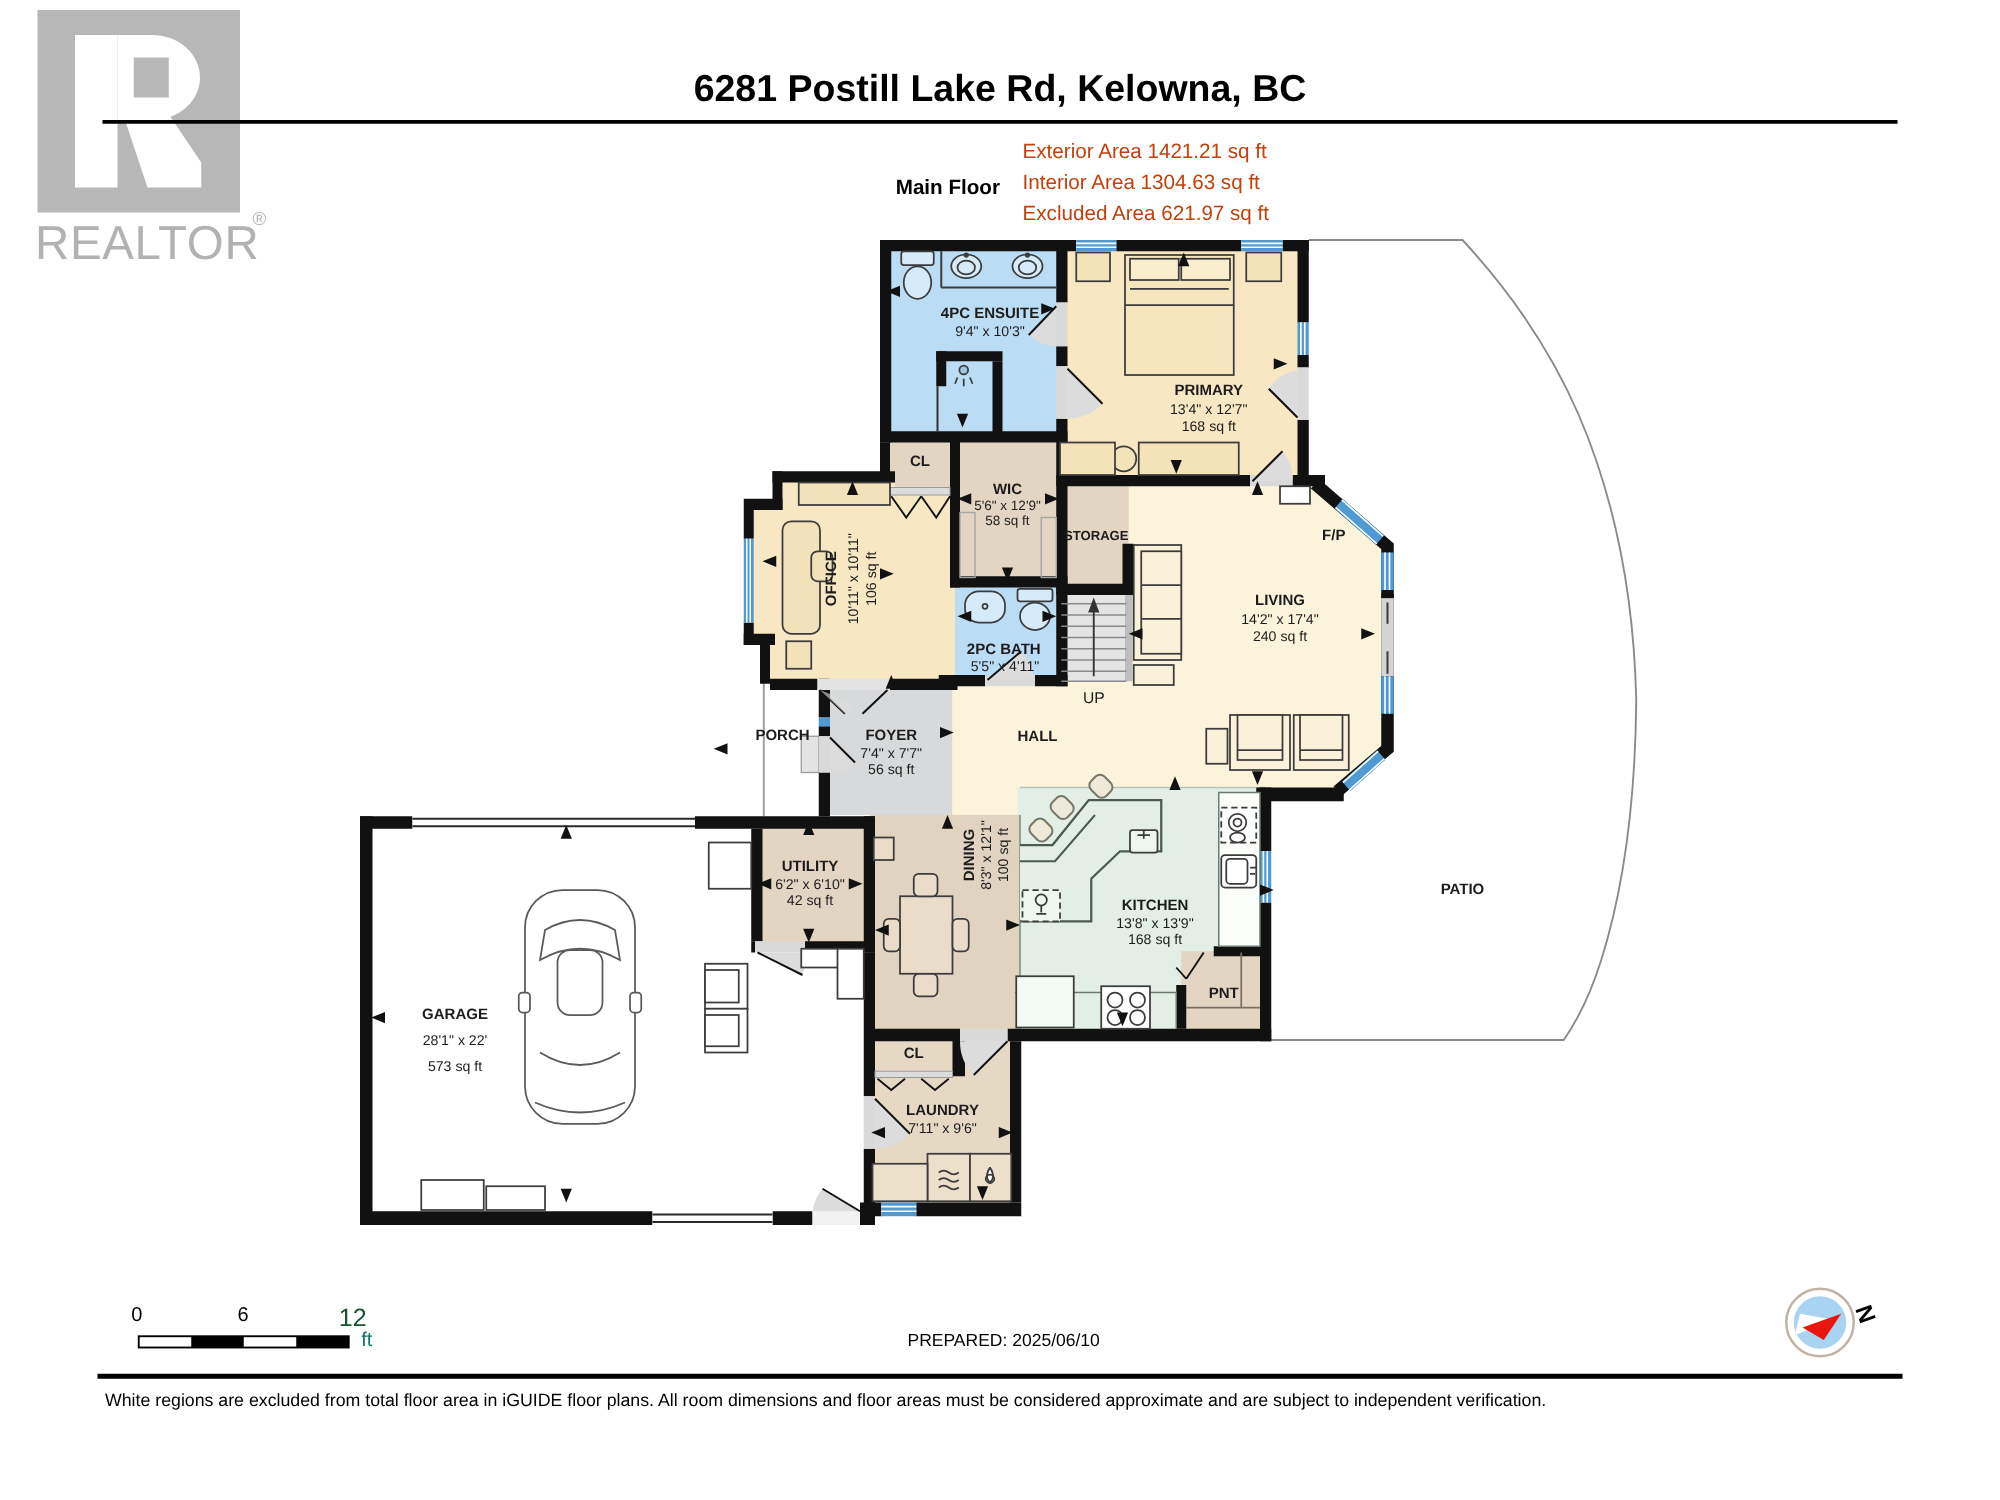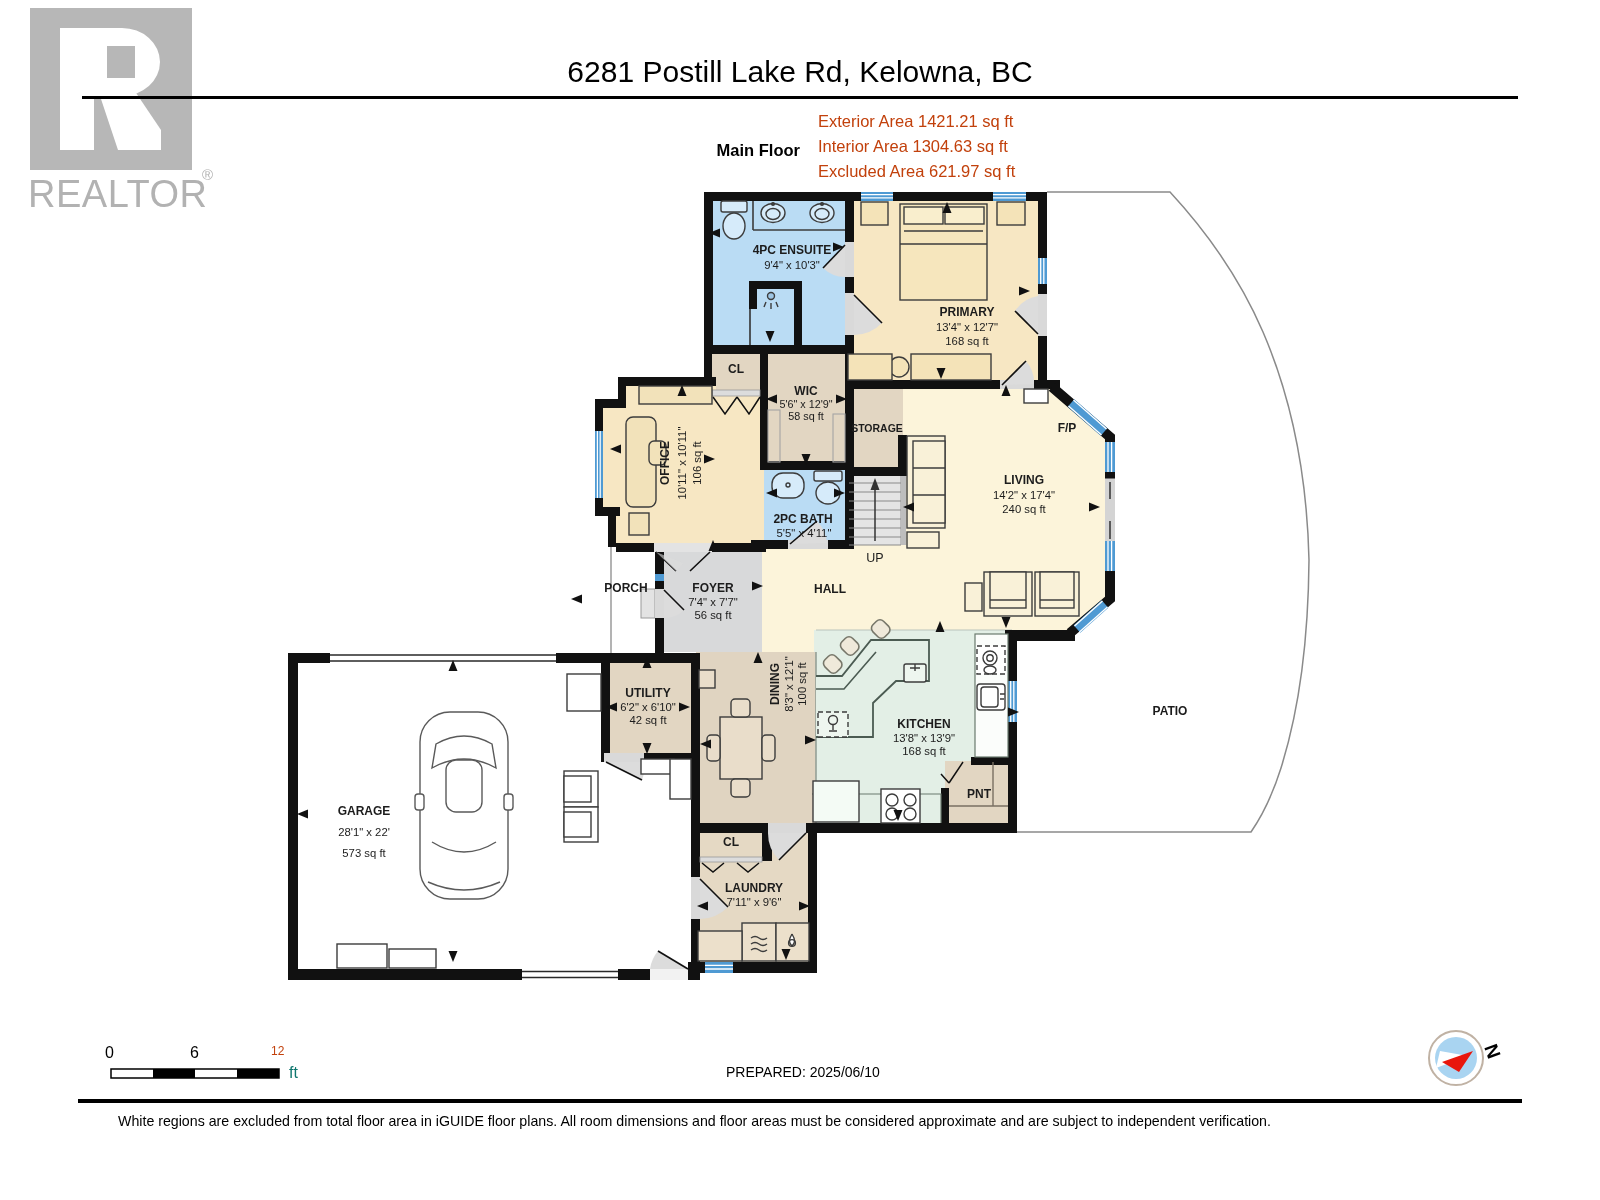--- a/index.html
+++ b/index.html
@@ -12,21 +12,21 @@
 <svg class="abs" style="left:0;top:0" width="230" height="220" viewBox="0 0 230 220">
   <rect x="30" y="8" width="162" height="162" fill="#b7b7b7"></rect>
   <rect x="60" y="28" width="34" height="122" fill="#ffffff"></rect>
   <path d="M94,28 h28 a38,34 0 0 1 0,68 h-28 Z" fill="#ffffff"></path>
   <rect x="107" y="46" width="28" height="32" fill="#b7b7b7"></rect>
   <polygon points="96,84 130,84 161,130 161,150 118,150" fill="#ffffff"></polygon>
   <text x="28" y="207" font-family="Liberation Sans, sans-serif" font-size="38" fill="#b2b2b2" letter-spacing="0.5">REALTOR</text>
   <text x="202" y="180" font-family="Liberation Sans, sans-serif" font-size="15" fill="#b2b2b2">®</text>
 </svg>
 
-<div class="abs" style="left:0;top:55px;width:1600px;text-align:center;font-size:30px;font-weight:normal;color:#000;">6281 Postill Lake Rd, Kelowna, BC</div>
+<div class="abs" style="left:0;top:55px;width:1600px;text-align:center;font-size:30px;font-weight:bold;color:#000;">6281 Postill Lake Rd, Kelowna, BC</div>
 
 <div class="abs" style="left:82px;top:96px;width:1436px;height:3px;background:#000;"></div>
 
 <div class="abs" style="left:600px;top:109px;width:200px;text-align:right;font-size:16.5px;font-weight:bold;color:#000;margin-top:32px;">Main Floor</div>
 
 <div class="abs" style="left:818px;top:109px;font-size:16.5px;color:#c2410c;line-height:25px;">Exterior Area 1421.21 sq ft<br>Interior Area 1304.63 sq ft<br>Excluded Area 621.97 sq ft</div>
 
 <svg class="abs" style="left:0;top:0" width="1600" height="1200" viewBox="0 0 1600 1200">
 
 <path d="M1047,192 L1170,192 Q1231,258 1263,332 Q1306,432 1309,560 Q1308,682 1281,768 Q1269,806 1251,832 L1016,832" fill="none" stroke="#8a8a8a" stroke-width="1.5"></path>
@@ -625,21 +625,21 @@
 <polygon points="453,660 448.5,671 457.5,671"></polygon>
 <polygon points="453,962 448.5,951 457.5,951"></polygon>
 <polygon points="697,906 708,901.5 708,910.5"></polygon>
 <polygon points="810,906 799,901.5 799,910.5"></polygon>
 <polygon points="786,960 781.5,949 790.5,949"></polygon>
 </g>
 </svg>
 
 <div class="abs" style="left:105px;top:1044px;font-size:16px;color:#000;">0</div>
 <div class="abs" style="left:190px;top:1044px;font-size:16px;color:#000;">6</div>
-<div class="abs" style="left:271px;top:1044px;font-size:12px;color:#c2410c;">12</div>
+<div class="abs" style="left:271px;top:1044px;font-size:20px;color:#14532d;">12</div>
 
 <svg class="abs" style="left:100px;top:1066px" width="220" height="20" viewBox="0 0 220 20">
   <rect x="11" y="3" width="168" height="9" fill="#fff" stroke="#000" stroke-width="1.5"></rect>
   <rect x="53" y="3" width="42" height="9" fill="#000"></rect>
   <rect x="137" y="3" width="42" height="9" fill="#000"></rect>
 </svg>
 
 <div class="abs" style="left:289px;top:1064px;font-size:16px;color:#0f766e;">ft</div>
 
 <div class="abs" style="left:726px;top:1064px;font-size:14px;color:#000;">PREPARED: 2025/06/10</div>
@@ -647,13 +647,13 @@
 <svg class="abs" style="left:1420px;top:1022px" width="110" height="80" viewBox="0 0 110 80">
   <circle cx="36" cy="36" r="27" fill="#fff" stroke="#c0b2a4" stroke-width="2"></circle>
   <circle cx="36" cy="36" r="21" fill="#a9d4f1"></circle>
   <polygon points="16,46 48,34 20,29" fill="#fff"></polygon>
   <polygon points="53,29 22,40 39,50" fill="#e8160c"></polygon>
   <text x="64" y="25" font-family="Liberation Sans, sans-serif" font-size="19" font-weight="bold" fill="#000" transform="rotate(70 64 25)">N</text>
 </svg>
 
 <div class="abs" style="left:78px;top:1099px;width:1444px;height:4px;background:#000;"></div>
 
-<div class="abs" style="left:84px;top:1113px;font-size:14.2px;white-space:nowrap;color:#000;margin-left:34px;">White regions are excluded from total floor area in iGUIDE floor plans. All room dimensions and floor areas must be considered approximate and are subject to independent verification.</div>
+<div class="abs" style="left:84px;top:1113px;font-size:14.2px;white-space:nowrap;color:#000;">White regions are excluded from total floor area in iGUIDE floor plans. All room dimensions and floor areas must be considered approximate and are subject to independent verification.</div>
 
 </body></html>

